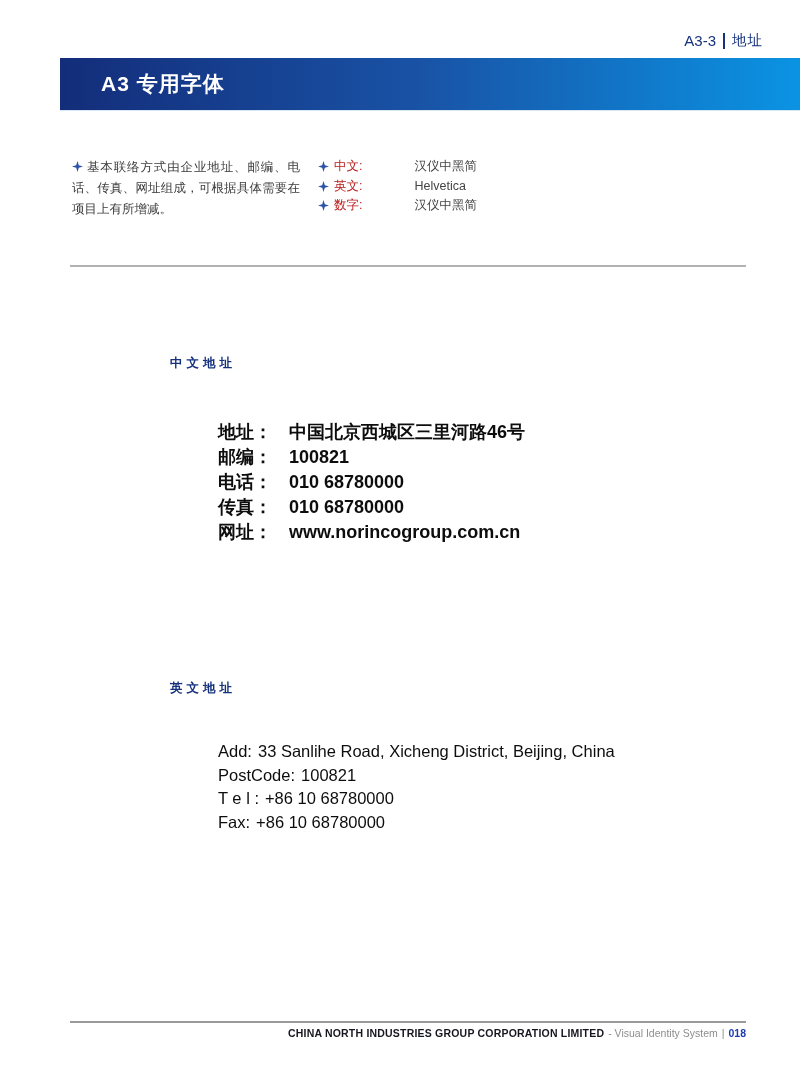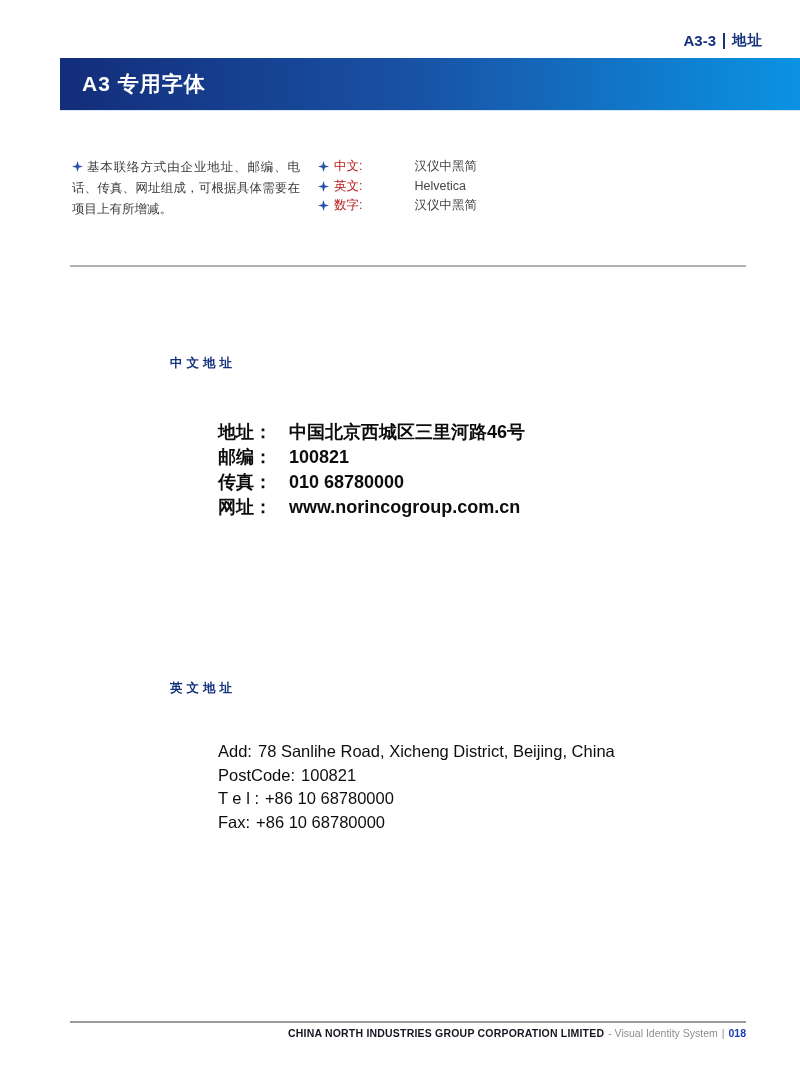--- a/index.html
+++ b/index.html
@@ -6,30 +6,31 @@
   html,body { background:#ffffff; }
   .page {
     position:relative; width:800px; height:1085px; background:#ffffff;
     font-family:"Liberation Sans", sans-serif; overflow:hidden;
   }
 
   
   .corner {
     position:absolute; top:31px; right:37px;
     display:flex; align-items:center;
-    color:#16317d; font-weight:bold; font-size:15px;
+    color:#16317d; font-weight:normal; font-size:15px;
   }
   .corner-sep { width:2px; height:16px; background:#16317d; margin:0 7px; }
   .corner-title { font-size:14.5px; letter-spacing:1px;text-align:right; }
 
   
   .header-bar {
     position:absolute; top:58px; left:60px; right:0; height:53px;
     background:linear-gradient(90deg,#132d7a 0%,#1952a5 48%,#0b93e3 100%);
     border-bottom:1px solid #d7e7f6;
+    padding-left:19px;
   }
   .header-title {
     color:#ffffff; font-size:21px; font-weight:bold;
     line-height:52px; padding-left:22px; letter-spacing:1px;
   }
 
   
   .intro-desc {
     position:absolute; top:157px; left:72px; width:228px;
     font-size:12.5px; line-height:21px; color:#3c3c3c; text-align:justify;
@@ -120,31 +121,34 @@
 
   <div class="section-label label-cn">中文地址</div>
   <div class="addr-block addr-cn">
     <div class="addr-line">
       <span class="addr-label">地址：</span><span class="addr-value">中国北京西城区三里河路46号</span>
     </div>
     <div class="addr-line">
       <span class="addr-label">邮编：</span><span class="addr-value">100821</span>
     </div>
     <div class="addr-line">
+      <span class="addr-label">电话：</span><span class="addr-value">010 68780000</span>
+    </div>
+    <div class="addr-line">
       <span class="addr-label">传真：</span><span class="addr-value">010 68780000</span>
     </div>
     <div class="addr-line">
       <span class="addr-label">网址：</span><span class="addr-value">www.norincogroup.com.cn</span>
     </div>
   </div>
 
   <div class="section-label label-en">英文地址</div>
   <div class="addr-block addr-en">
     <div class="addr-line">
-      <span class="addr-label">Add:</span><span class="addr-value">78 Sanlihe Road, Xicheng District, Beijing, China</span>
+      <span class="addr-label">Add:</span><span class="addr-value">33 Sanlihe Road, Xicheng District, Beijing, China</span>
     </div>
     <div class="addr-line">
       <span class="addr-label">PostCode:</span><span class="addr-value">100821</span>
     </div>
     <div class="addr-line">
       <span class="addr-label">T e l :</span><span class="addr-value">+86 10 68780000</span>
     </div>
     <div class="addr-line">
       <span class="addr-label">Fax:</span><span class="addr-value">+86 10 68780000</span>
     </div>

